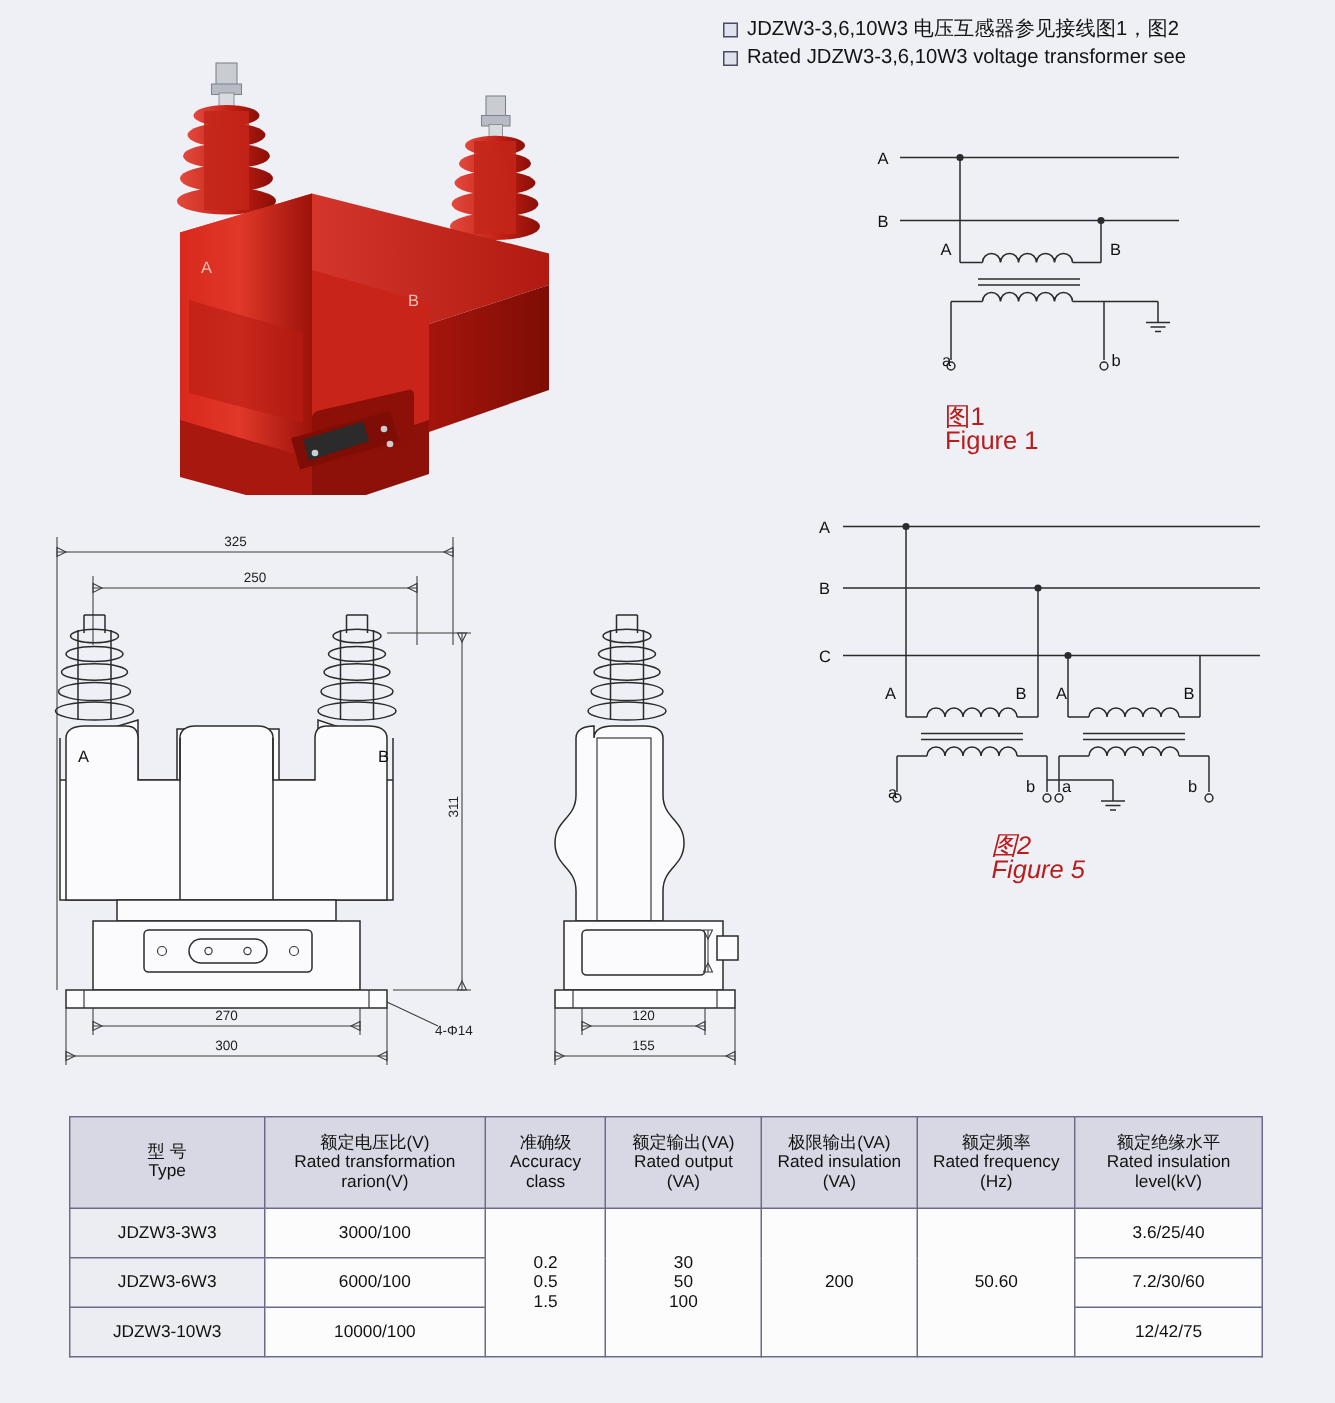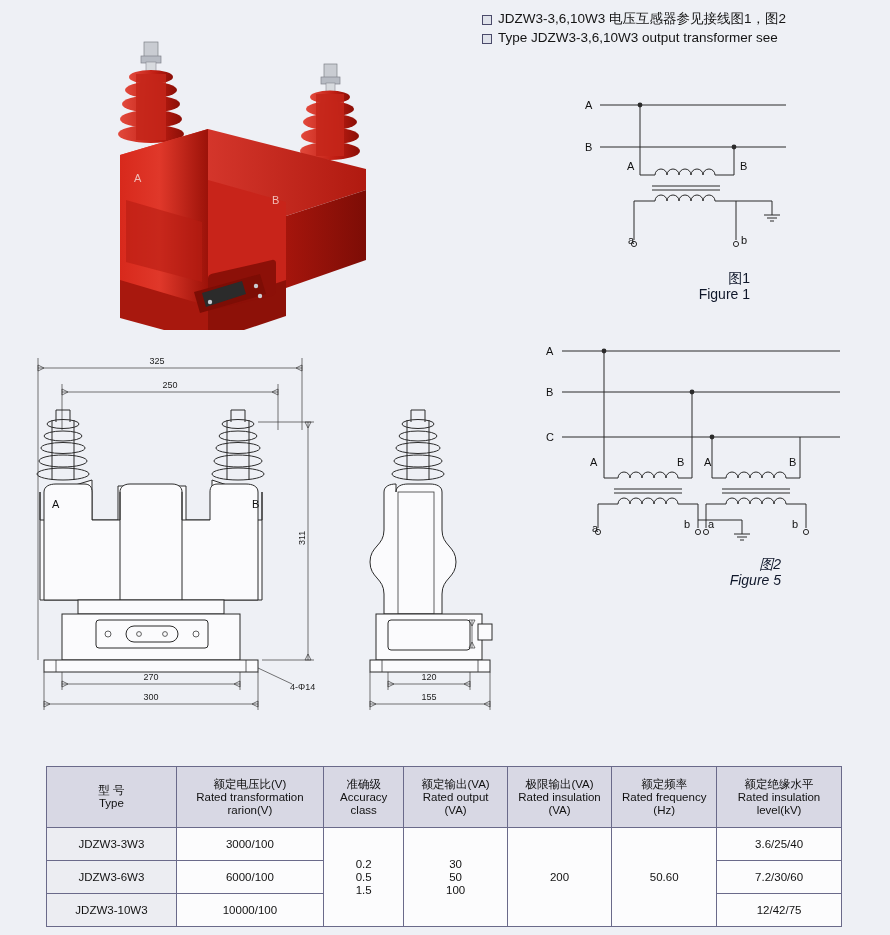--- a/index.html
+++ b/index.html
@@ -53,32 +53,32 @@
     position: absolute;
     left: 90px;
     top: 30px;
     width: 300px;
     height: 300px;
   }
 
   
   .fig-caption {
     position: absolute;
-    text-align: right;
-    font-size: 14px;
+    text-align: left;
+    font-size: 17px;
     line-height: 16px;
-    color: #0f172a;
+    color: #b91c1c;
     width: 120px;
   }
 
   
   .spec-table {
     position: absolute;
     left: 46px;
-    top: 766px;
+    top: 744px;
     width: 796px;
     border-collapse: collapse;
     background: #fdfdfd;
     font-size: 11.5px;
   }
   .spec-table th, .spec-table td {
     border: 1px solid #6a6a8a;
     text-align: center;
     vertical-align: middle;
     padding: 2px 2px;
@@ -120,21 +120,21 @@
 <div class="page">
 
   <div class="notes">
     <div class="note-line">
       <span class="note-bullet"></span>
       <span class="note-text">JDZW3-3,6,10W3  电压互感器参见接线图1，图2</span>
     </div>
     <div class="note-line">
       <span class="note-bullet"></span>
       <span class="note-text">
-        <span>Type JDZW3-3,6,10W3  output transformer see</span>
+        <span>Rated JDZW3-3,6,10W3  voltage transformer see</span>
       </span>
     </div>
   </div>
 
   <div class="photo">
     <svg width="300" height="300" viewBox="0 0 300 300">
       <defs>
         <linearGradient id="bodyGrad" x1="0" y1="0" x2="1" y2="0">
           <stop offset="0%" stop-color="#d8291c"></stop>
           <stop offset="45%" stop-color="#e0382a"></stop>

